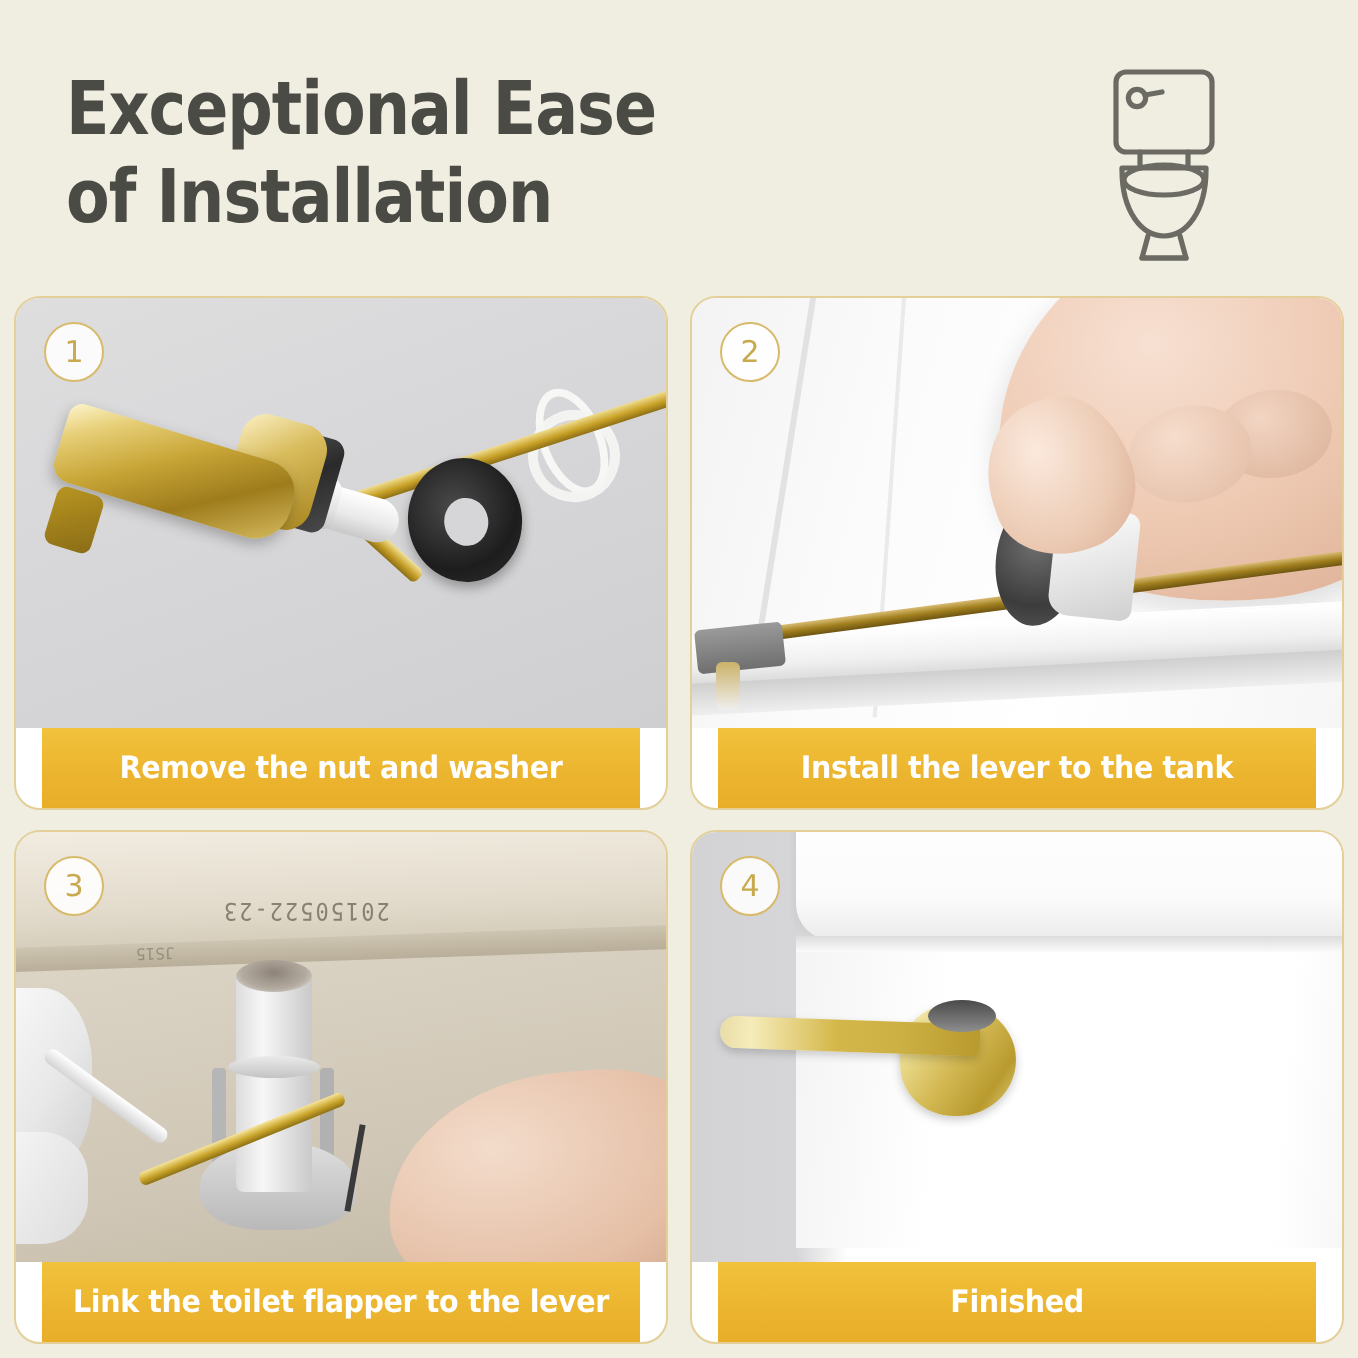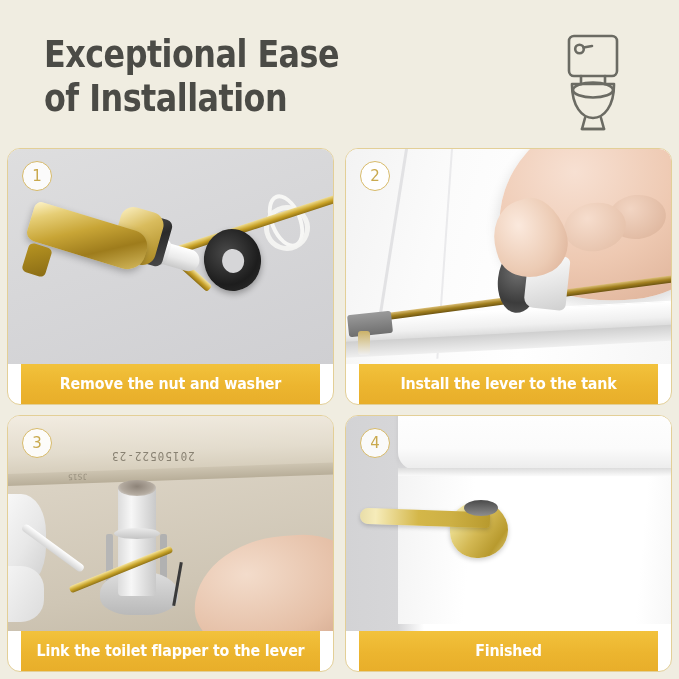--- a/index.html
+++ b/index.html
@@ -12,21 +12,21 @@
 
   body {
     background: #f0ede1;
     font-family: "Liberation Sans", sans-serif;
     position: relative;
   }
 
   
   #header {
     position: absolute;
-    left: 11px; top: 0;
+    left: 0; top: 0;
     width: 591px;
     height: 143px;
   }
 
   #page-title {
     position: absolute;
     left: 33px;
     top: 33px;
     width: 430px;
     font-family: "DejaVu Sans", sans-serif;

